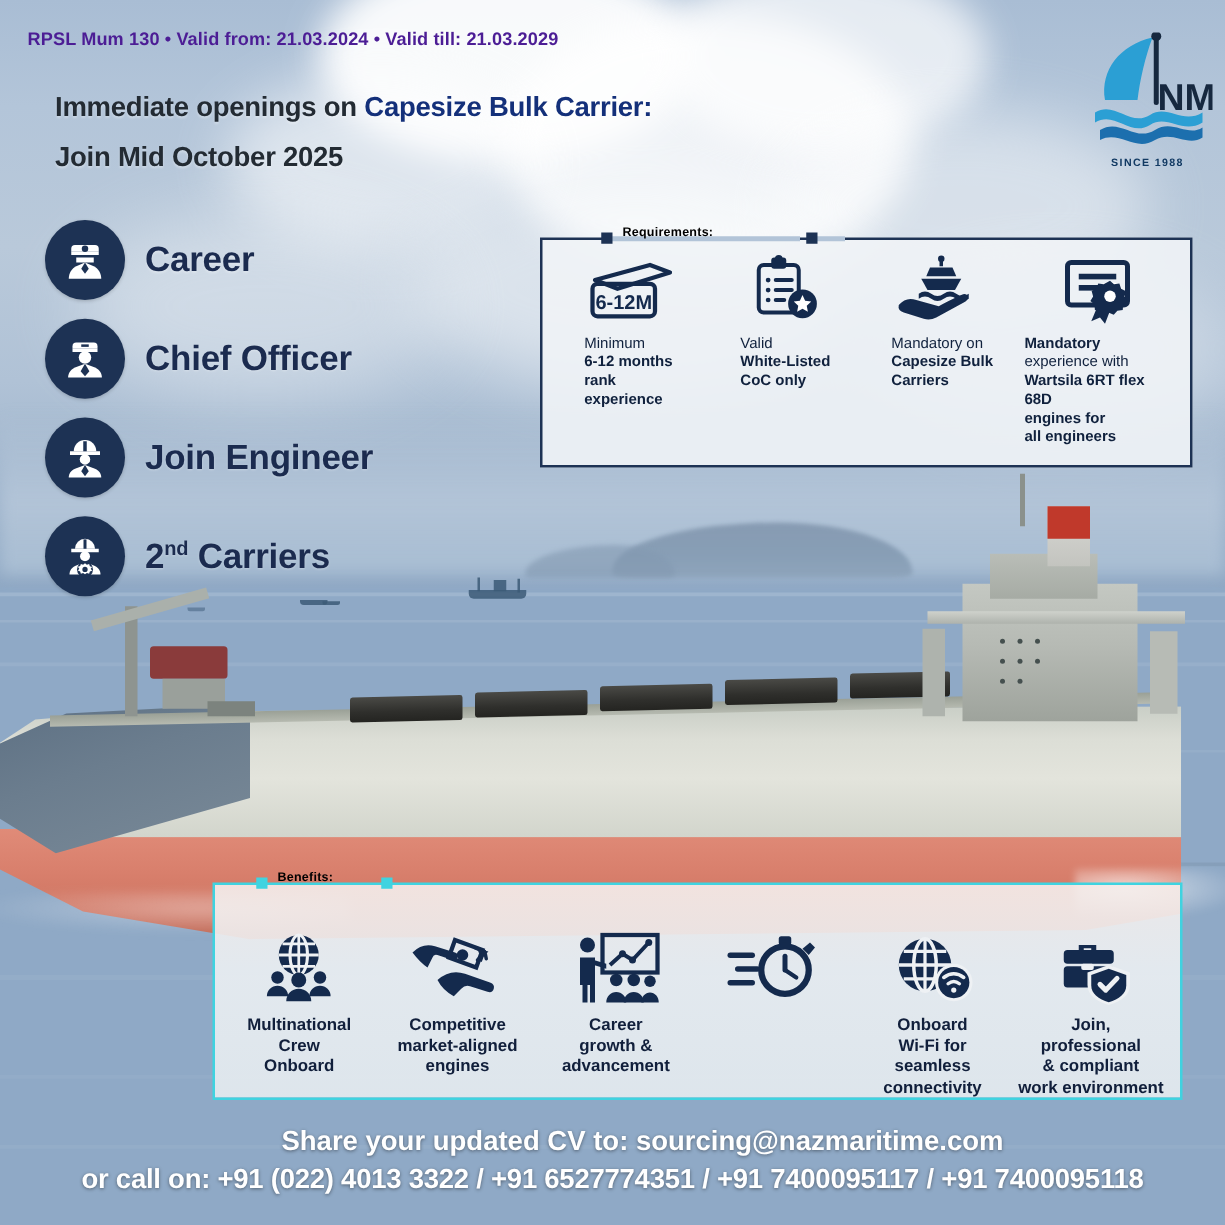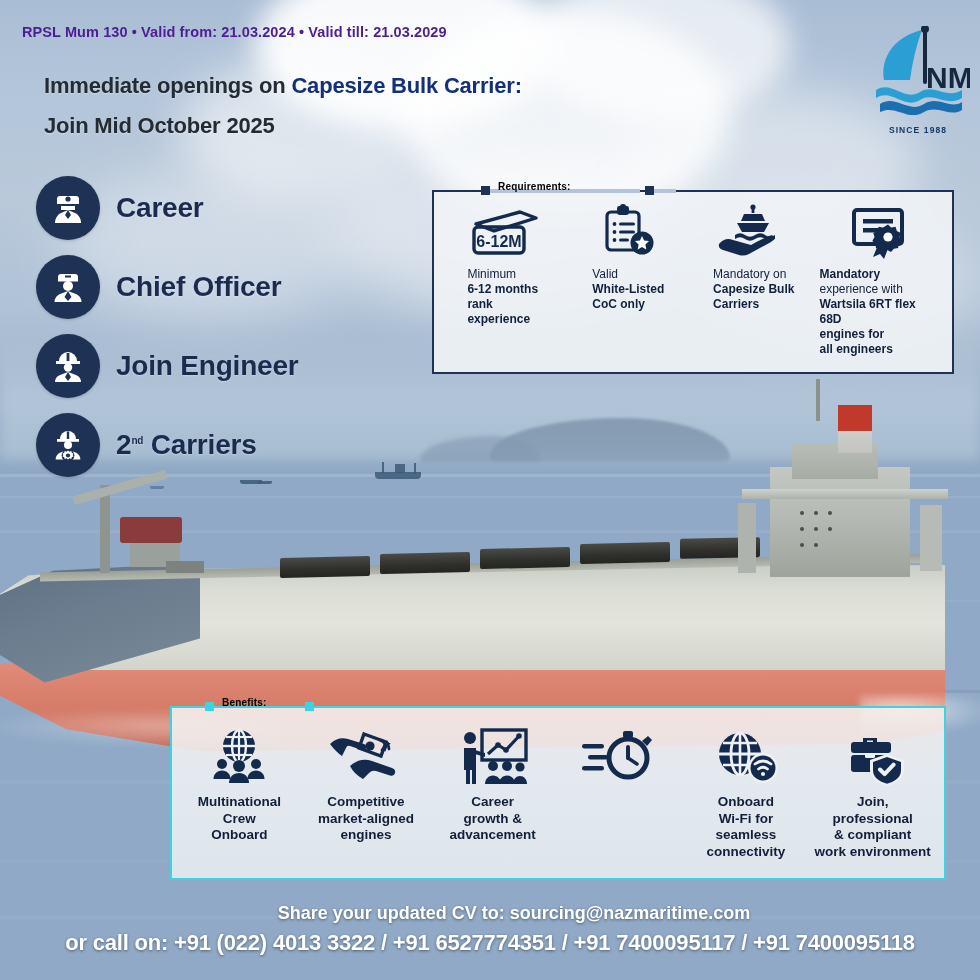--- a/index.html
+++ b/index.html
@@ -148,21 +148,21 @@
   .rank-row{display:flex;align-items:center;height:79px;}
   .rank-badge{
     width:64px;height:64px;border-radius:50%;
     background:#1d3254;display:flex;align-items:center;justify-content:center;
     flex:0 0 64px;box-shadow:0 1px 3px rgba(0,0,0,.18);
   }
   .rank-label{
     margin-left:16px;font-size:28px;font-weight:700;color:#1b2b4f;letter-spacing:-.2px;
     text-shadow:0 1px 2px rgba(255,255,255,.30);
   }
-  .rank-label sup{font-size:10px;vertical-align:super;font-weight:700;text-align:right;}
+  .rank-label sup{font-size:16px;vertical-align:super;font-weight:700;text-align:right;}
 
   
   .panel{position:absolute;background:rgba(240,243,246,.90);}
   .panel-title{
     position:absolute;font-size:10px;font-weight:700;color:#000000;letter-spacing:.2px;
   }
   .tick{position:absolute;width:9px;height:9px;}
 
   #req-panel{left:432px;top:190px;width:518px;height:180px;border:2px solid #1d3254;}
   #req-title{left:498px;top:181px;}
@@ -179,31 +179,31 @@
   .cards{position:absolute;display:flex;}
   #req-cards{left:440px;top:200px;width:502px;}
   .req-card{flex:1;display:flex;flex-direction:column;align-items:center;padding:0 3px;}
   .req-ico{height:60px;display:flex;align-items:flex-end;justify-content:center;}
   .req-txt{
     margin-top:7px;text-align:left;font-size:12px;line-height:15px;color:#10213d;
   }
   .req-txt b{font-weight:700;}
   .req-txt .lt{font-weight:400;}
 
-  #ben-cards{left:176px;top:724px;width:760px;justify-content:flex-end;}
+  #ben-cards{left:176px;top:742px;width:760px;}
   .ben-card{flex:1;display:flex;flex-direction:column;align-items:center;padding:0 2px;}
   .ben-ico{height:62px;display:flex;align-items:flex-end;justify-content:center;}
   .ben-txt{
     margin-top:8px;text-align:center;font-size:13.5px;line-height:16.5px;
     font-weight:700;color:#111f3b;
   }
 
   
   .footer{position:absolute;left:0;top:898px;width:980px;text-align:center;}
-  .f1{font-size:18px;font-weight:700;color:#ffffff;line-height:30px;
+  .f1{font-size:22px;font-weight:700;color:#ffffff;line-height:30px;
       text-shadow:0 1px 3px rgba(0,0,0,.45);padding-left:48px;}
   .f2{font-size:22px;font-weight:700;color:#ffffff;line-height:30px;
       text-shadow:0 1px 3px rgba(0,0,0,.45);letter-spacing:-.2px;}
 </style>
 </head>
 <body>
 
 <div id="poster">
 
   <div class="sky"></div>

